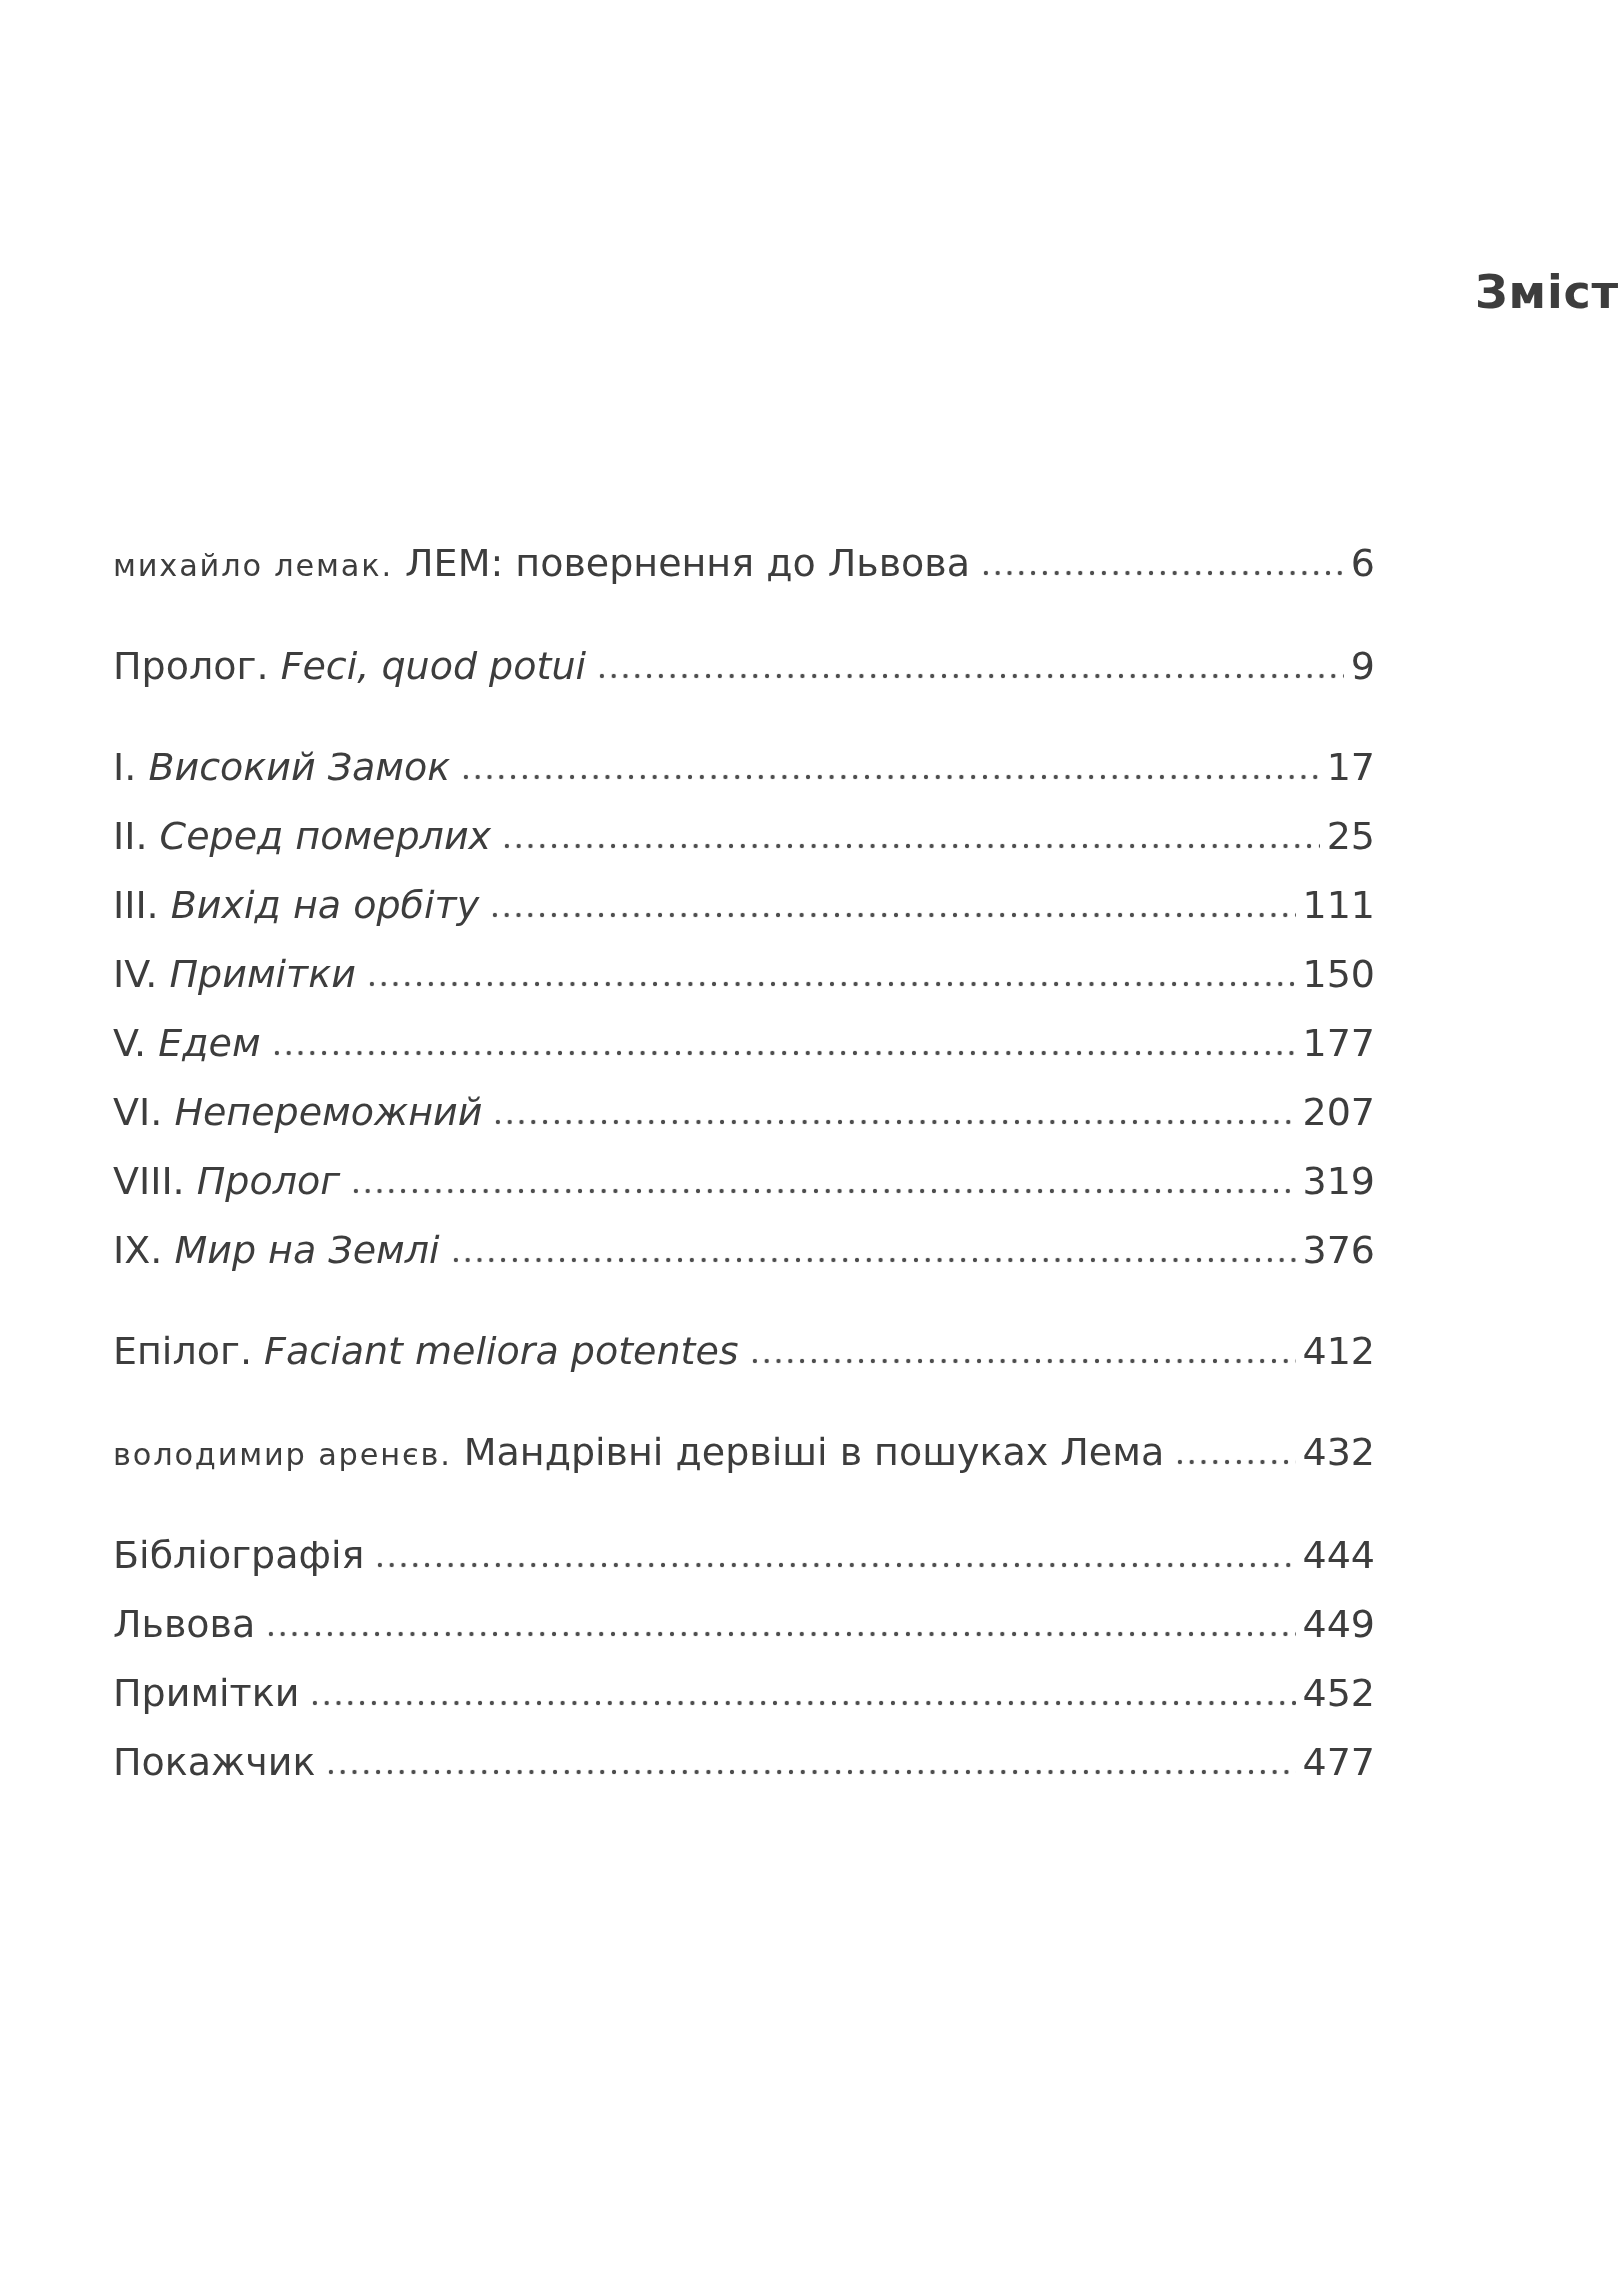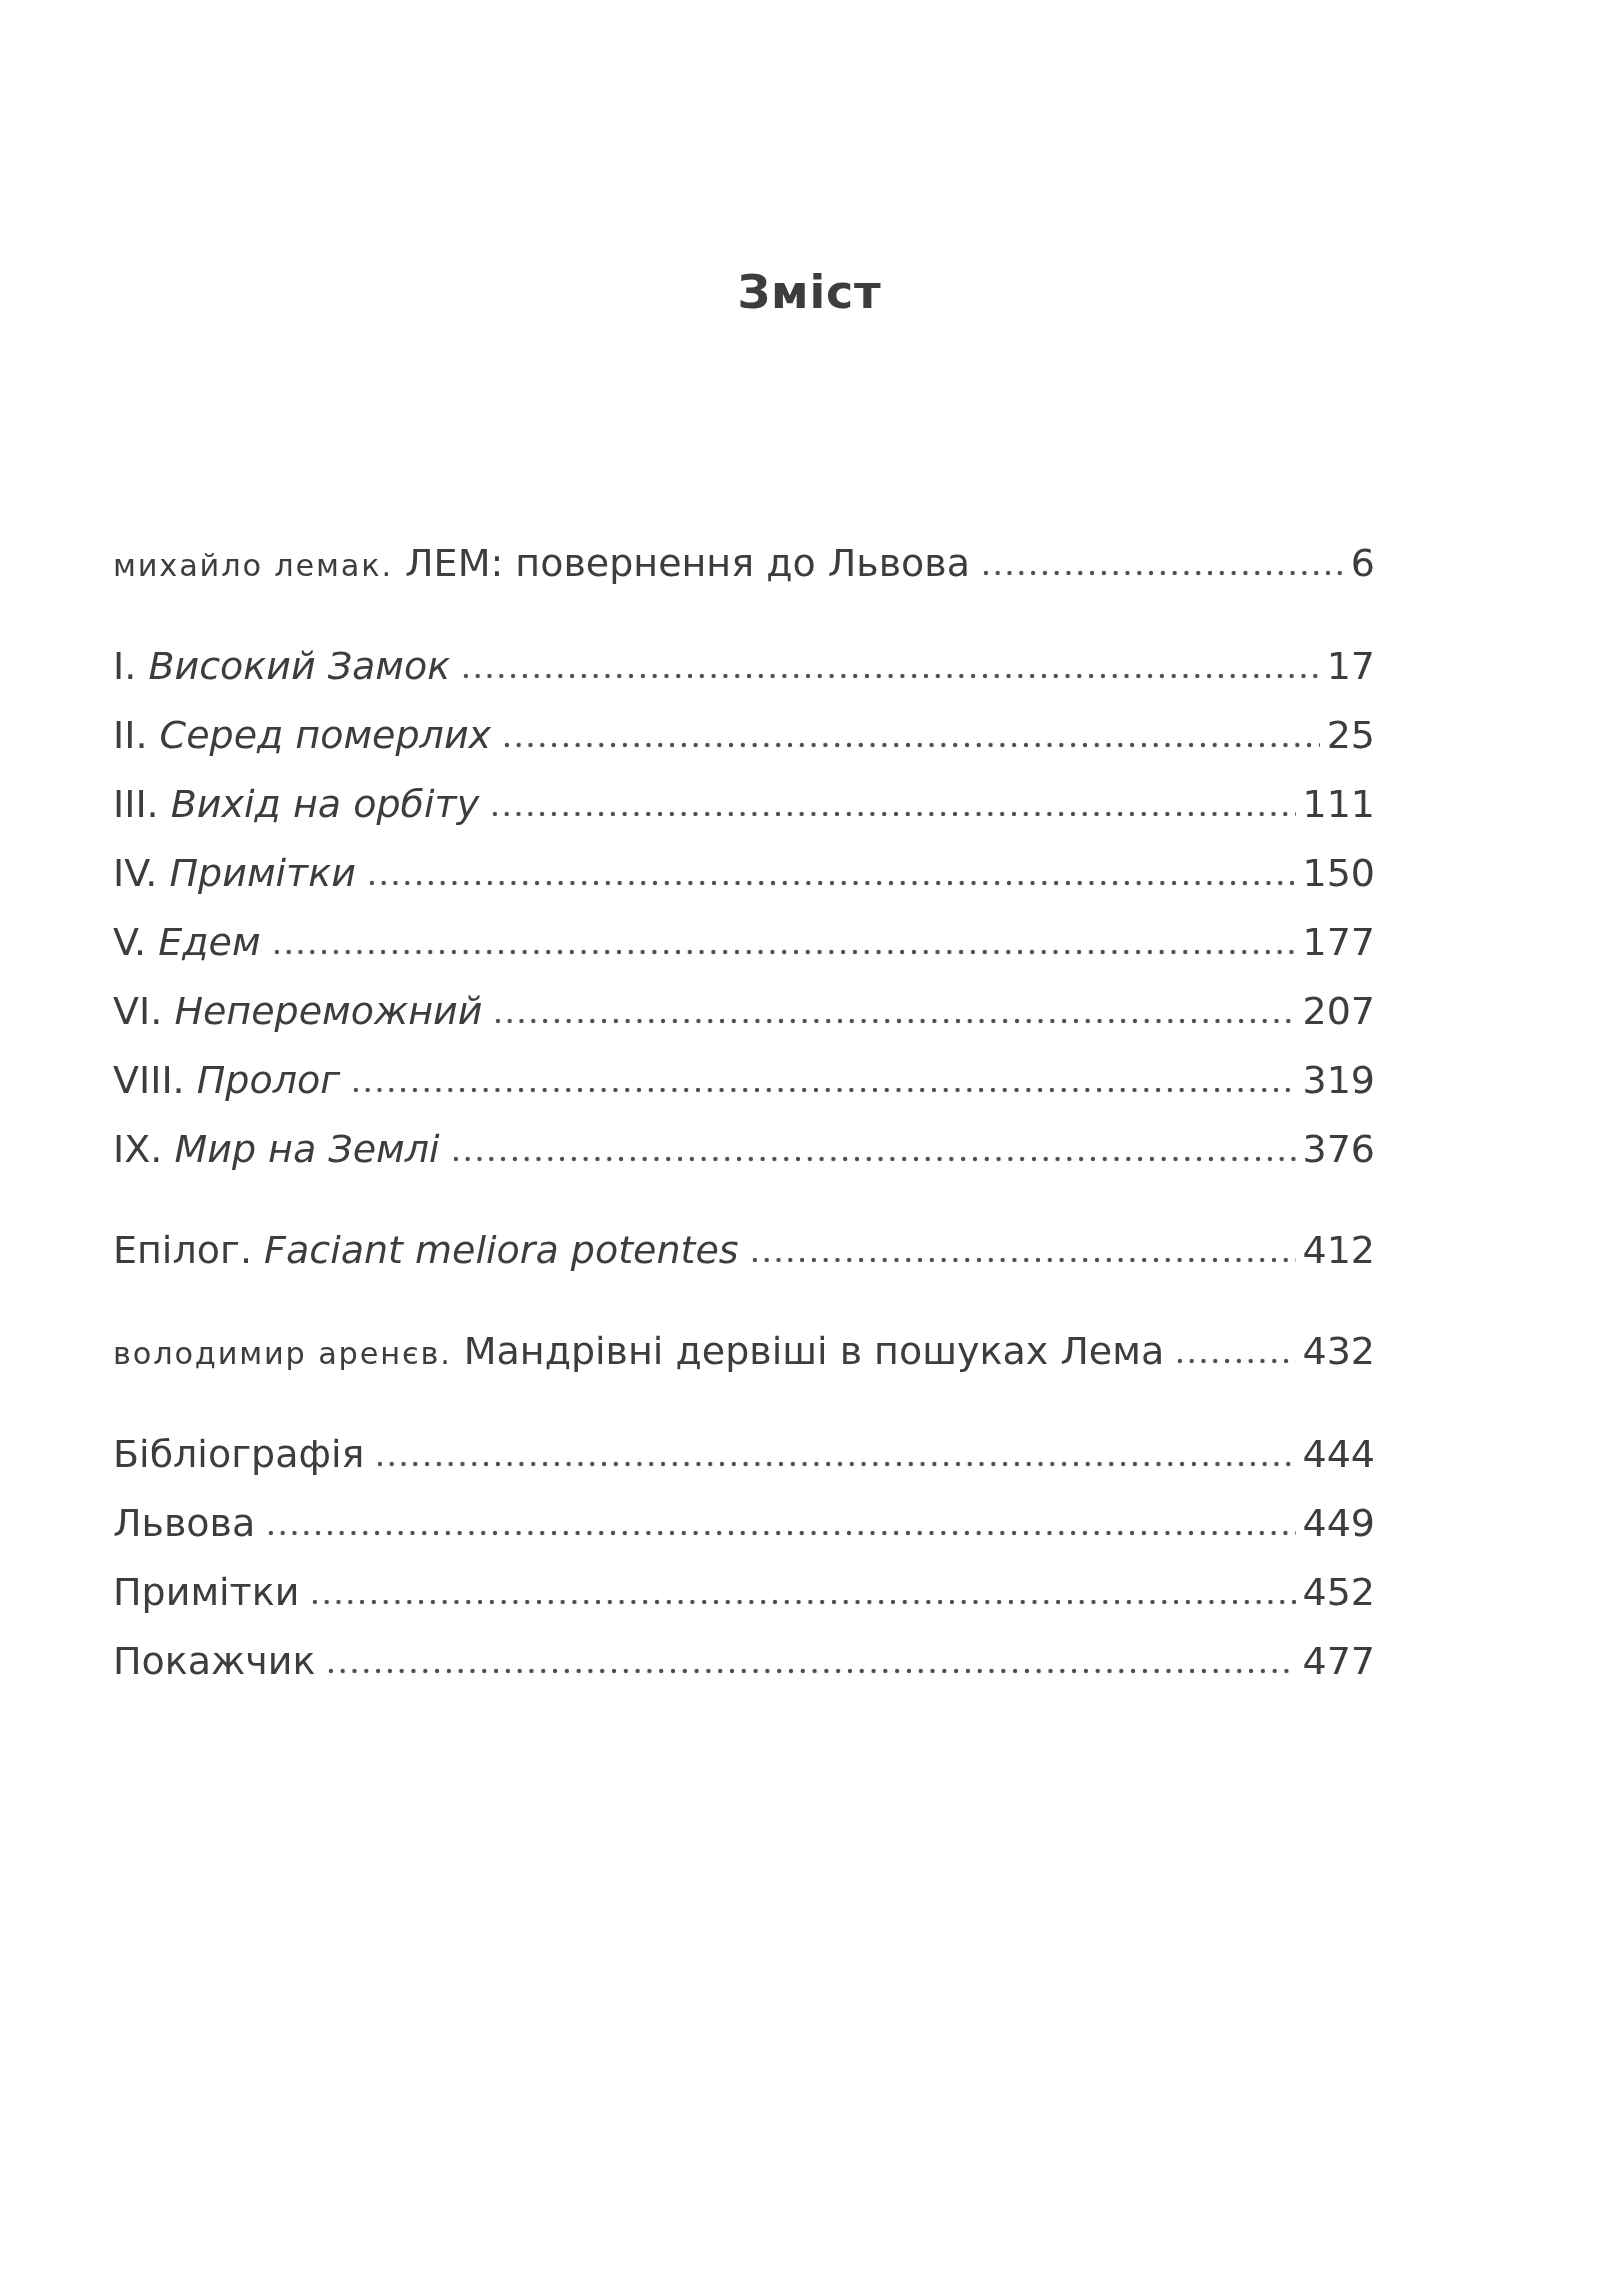--- a/index.html
+++ b/index.html
@@ -15,21 +15,21 @@
   .page {
     position: relative;
     width: 1619px;
     height: 2295px;
     background: var(--bg);
     overflow: hidden;
     color: var(--text);
   }
   .title {
     padding-top: 263px;
-    text-align: center;
+    text-align: right;
     font-size: 46px;
     line-height: 59px;
     font-weight: 600;
     letter-spacing: 0.8px;
     color: var(--text);
   }
   .toc {
     margin: 207px 244px 0 113px;
   }
   .entry {
@@ -73,20 +73,25 @@
 </head>
 <body>
 
 <div class="page">
   <h1 class="title">Зміст</h1>
   <div class="toc">
       <div class="entry">
     <span class="label"><span class="part caps">михайло лемак.</span> <span class="part regular">ЛЕМ: повернення до Львова</span></span>
     <span class="leader"></span>
     <span class="pagenum">6</span>
+  </div>
+      <div class="entry section-break">
+    <span class="label"><span class="part regular">Пролог.</span> <span class="part italic">Feci, quod potui</span></span>
+    <span class="leader"></span>
+    <span class="pagenum">9</span>
   </div>
       <div class="entry section-break">
     <span class="label"><span class="part regular">I.</span> <span class="part italic">Високий Замок</span></span>
     <span class="leader"></span>
     <span class="pagenum">17</span>
   </div>
       <div class="entry">
     <span class="label"><span class="part regular">II.</span> <span class="part italic">Серед померлих</span></span>
     <span class="leader"></span>
     <span class="pagenum">25</span>

